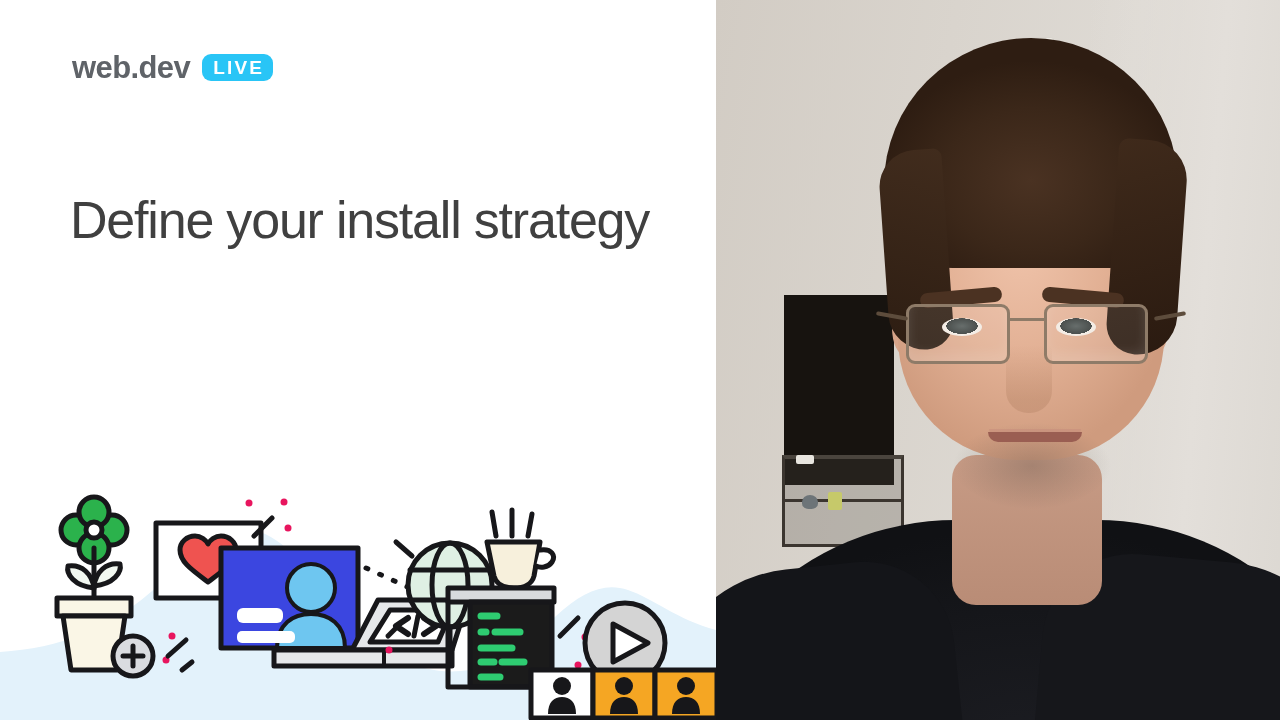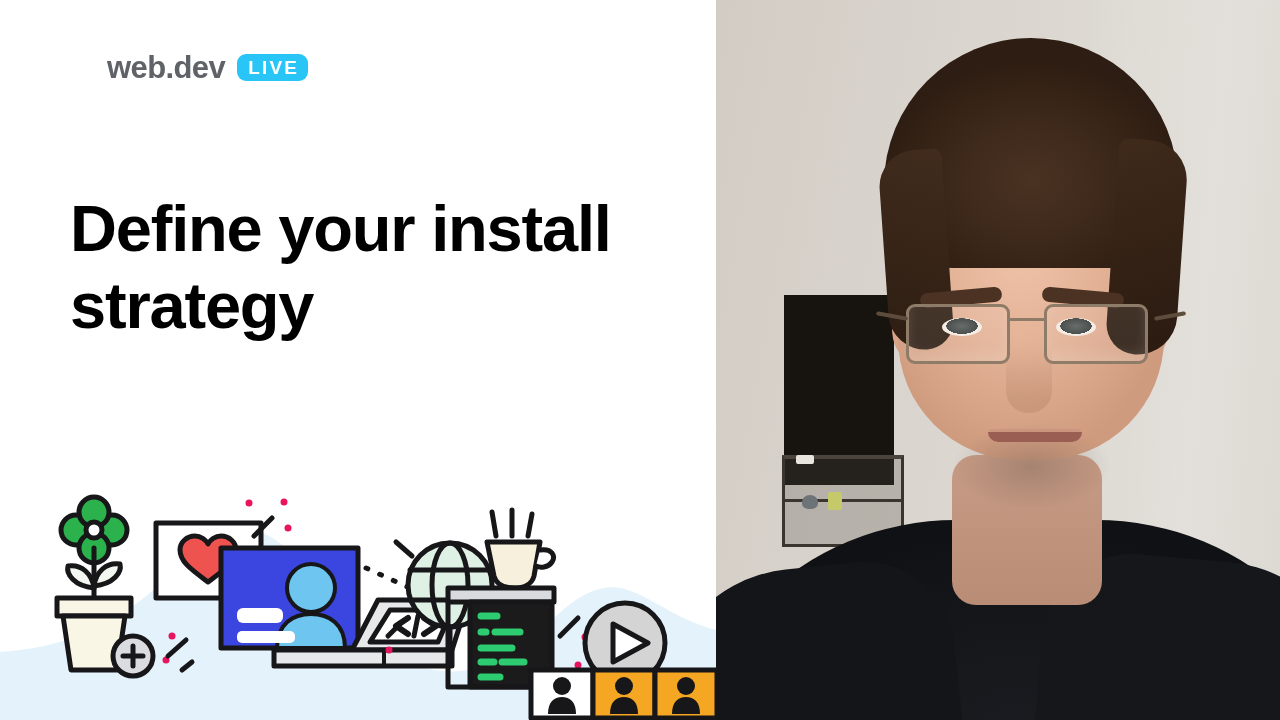--- a/index.html
+++ b/index.html
@@ -14,31 +14,31 @@
     background:#ffffff; overflow:hidden;
   }
   #wave { position:absolute; left:0; bottom:0; width:716px; height:240px; }
 
   #brand {
     position:absolute; left:72px; top:52px;
     display:flex; align-items:center; gap:12px;
   }
   #brand .wordmark {
     font-size:31px; font-weight:bold; color:#5f6368;
-    letter-spacing:-0.6px; line-height:1;margin-left:35px;
+    letter-spacing:-0.6px; line-height:1;
   }
   #brand .live {
     background:#29c5f6; color:#ffffff;
     font-size:19px; font-weight:bold; letter-spacing:2.2px;
     padding:4px 9px 4px 11px; line-height:1;border-radius:9px;
   }
 
   #slide-title {
     position:absolute; left:70px; top:190px; width:600px;
-    font-size:65px; font-weight:700; color:#000000;
+    font-size:52px; font-weight:400; color:#404040;
     line-height:1.19; letter-spacing:-1.2px;
   }
 
   #illustration { position:absolute; left:0; bottom:0; width:716px; height:230px; }
 
   
   #video {
     position:absolute; left:716px; top:0; width:564px; height:720px;
     overflow:hidden; background:#cfc9c1;
   }

